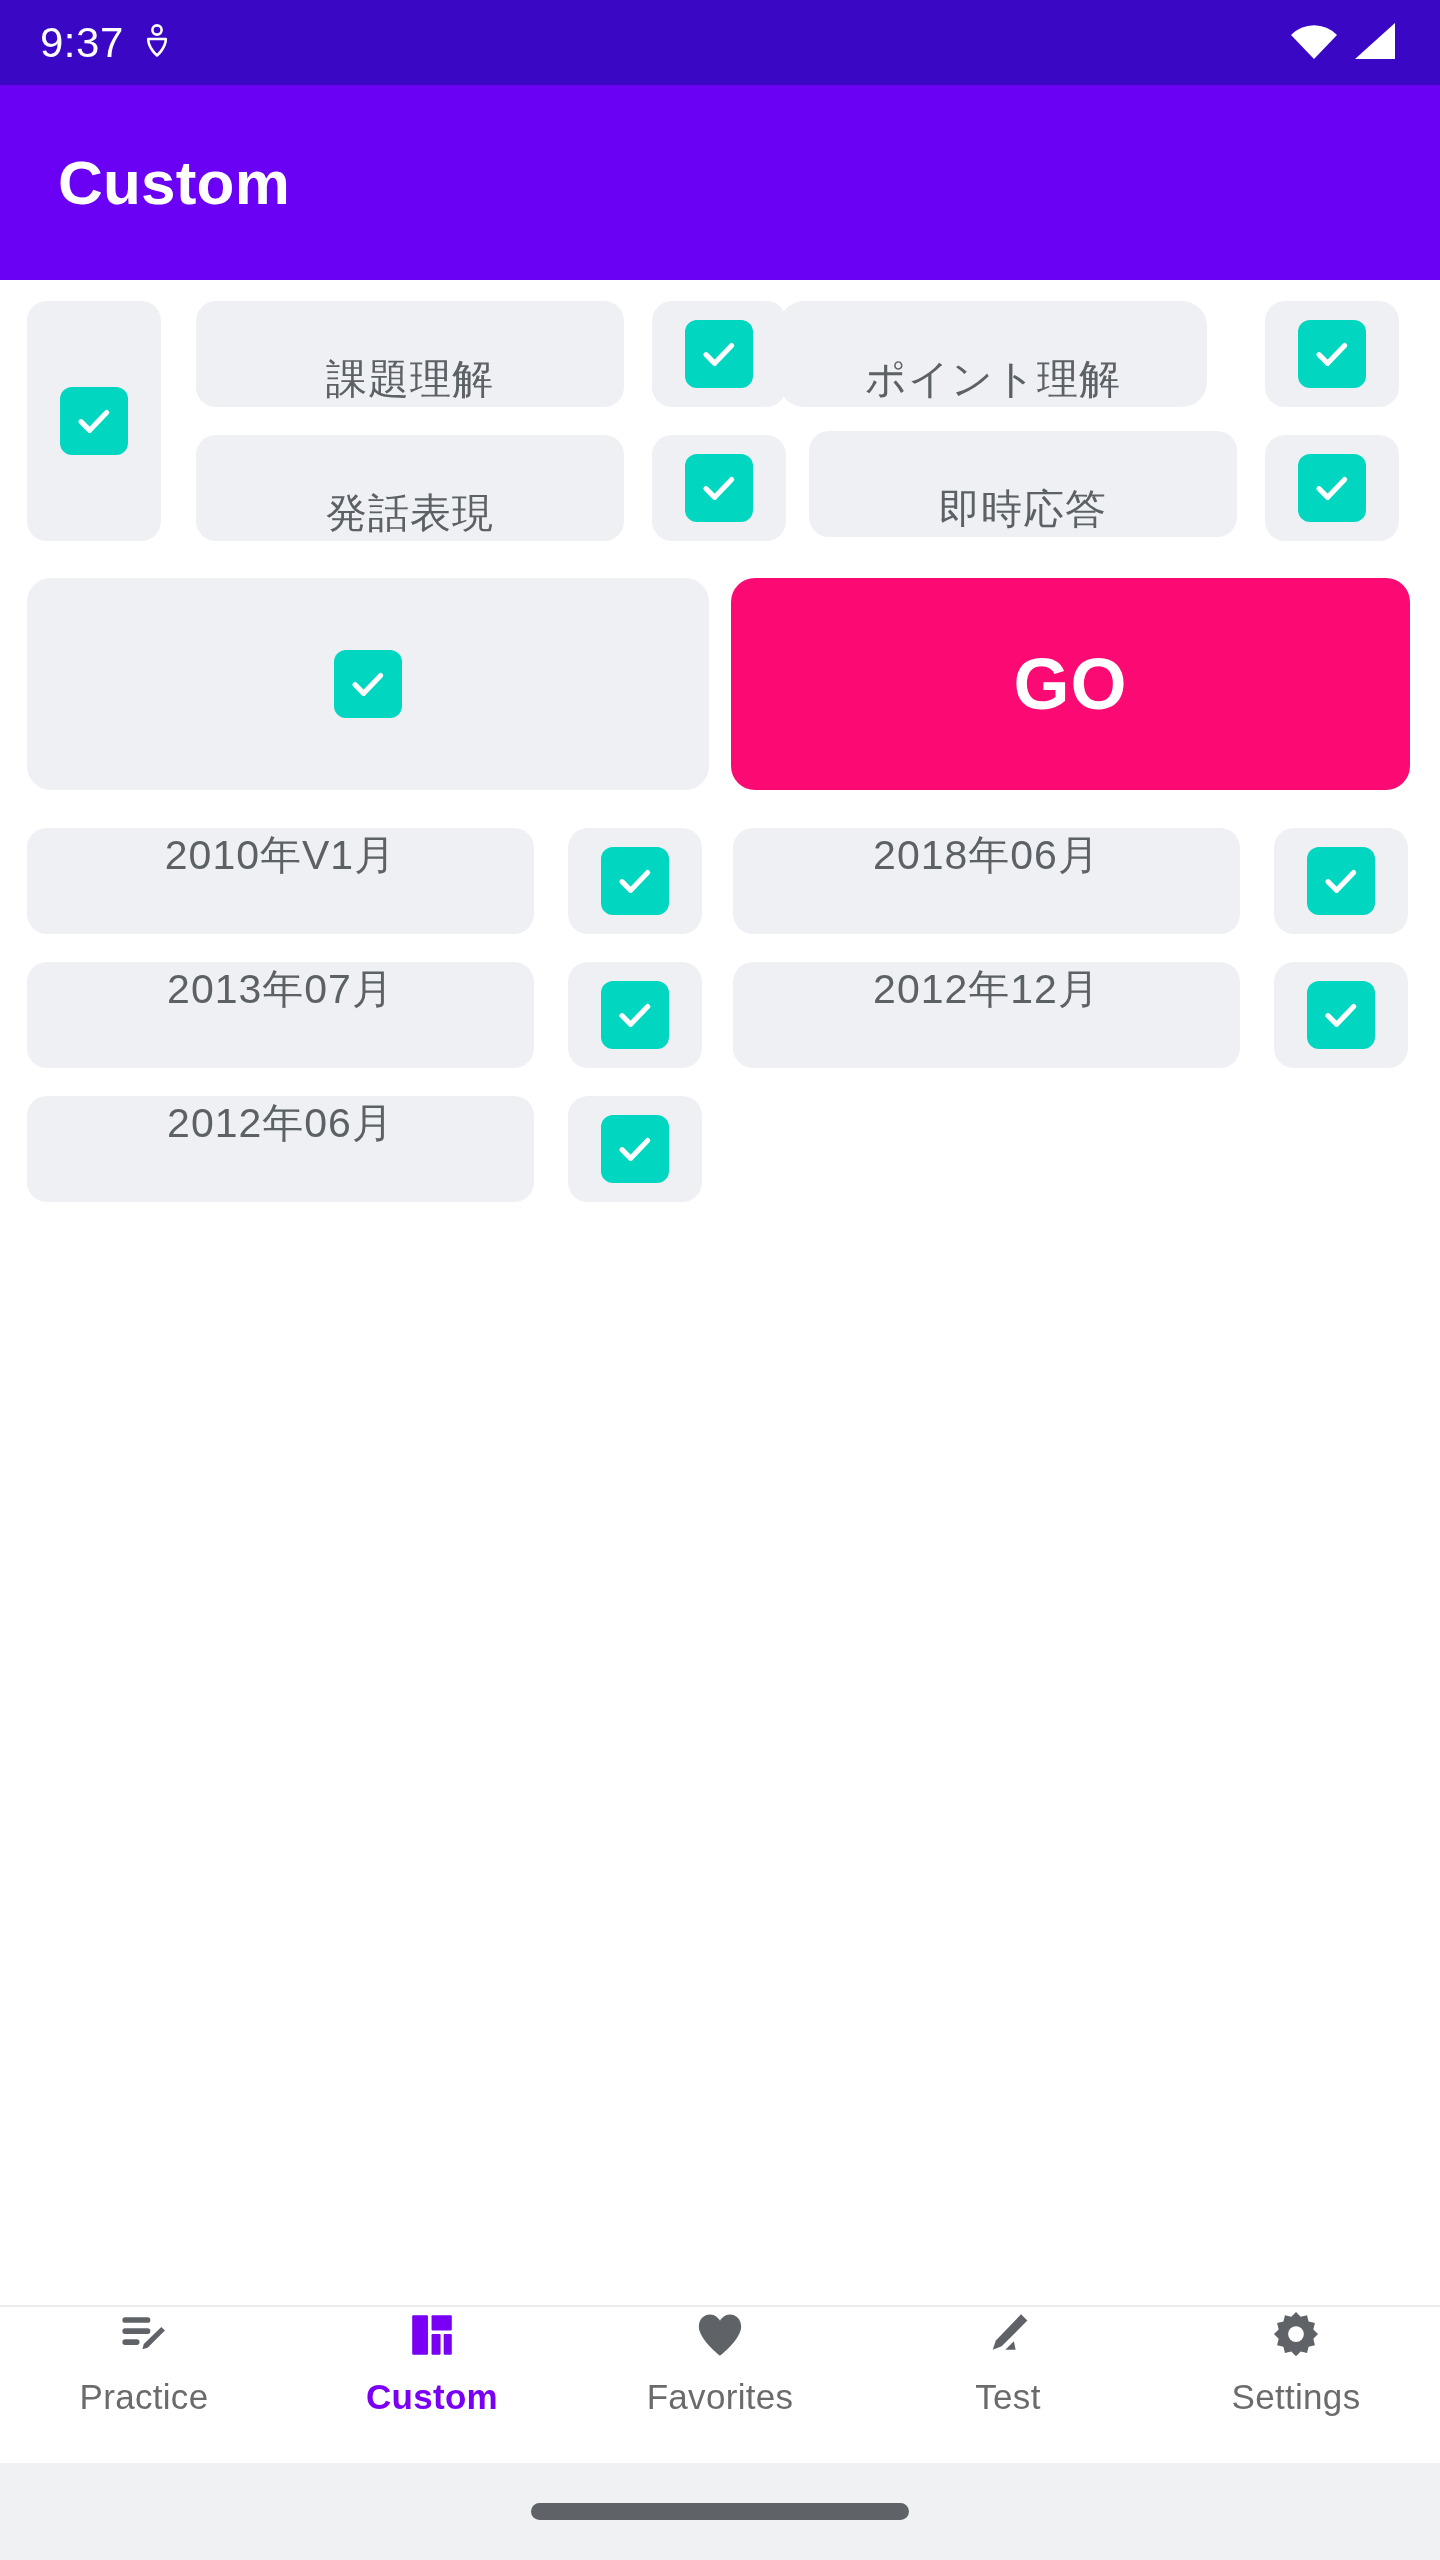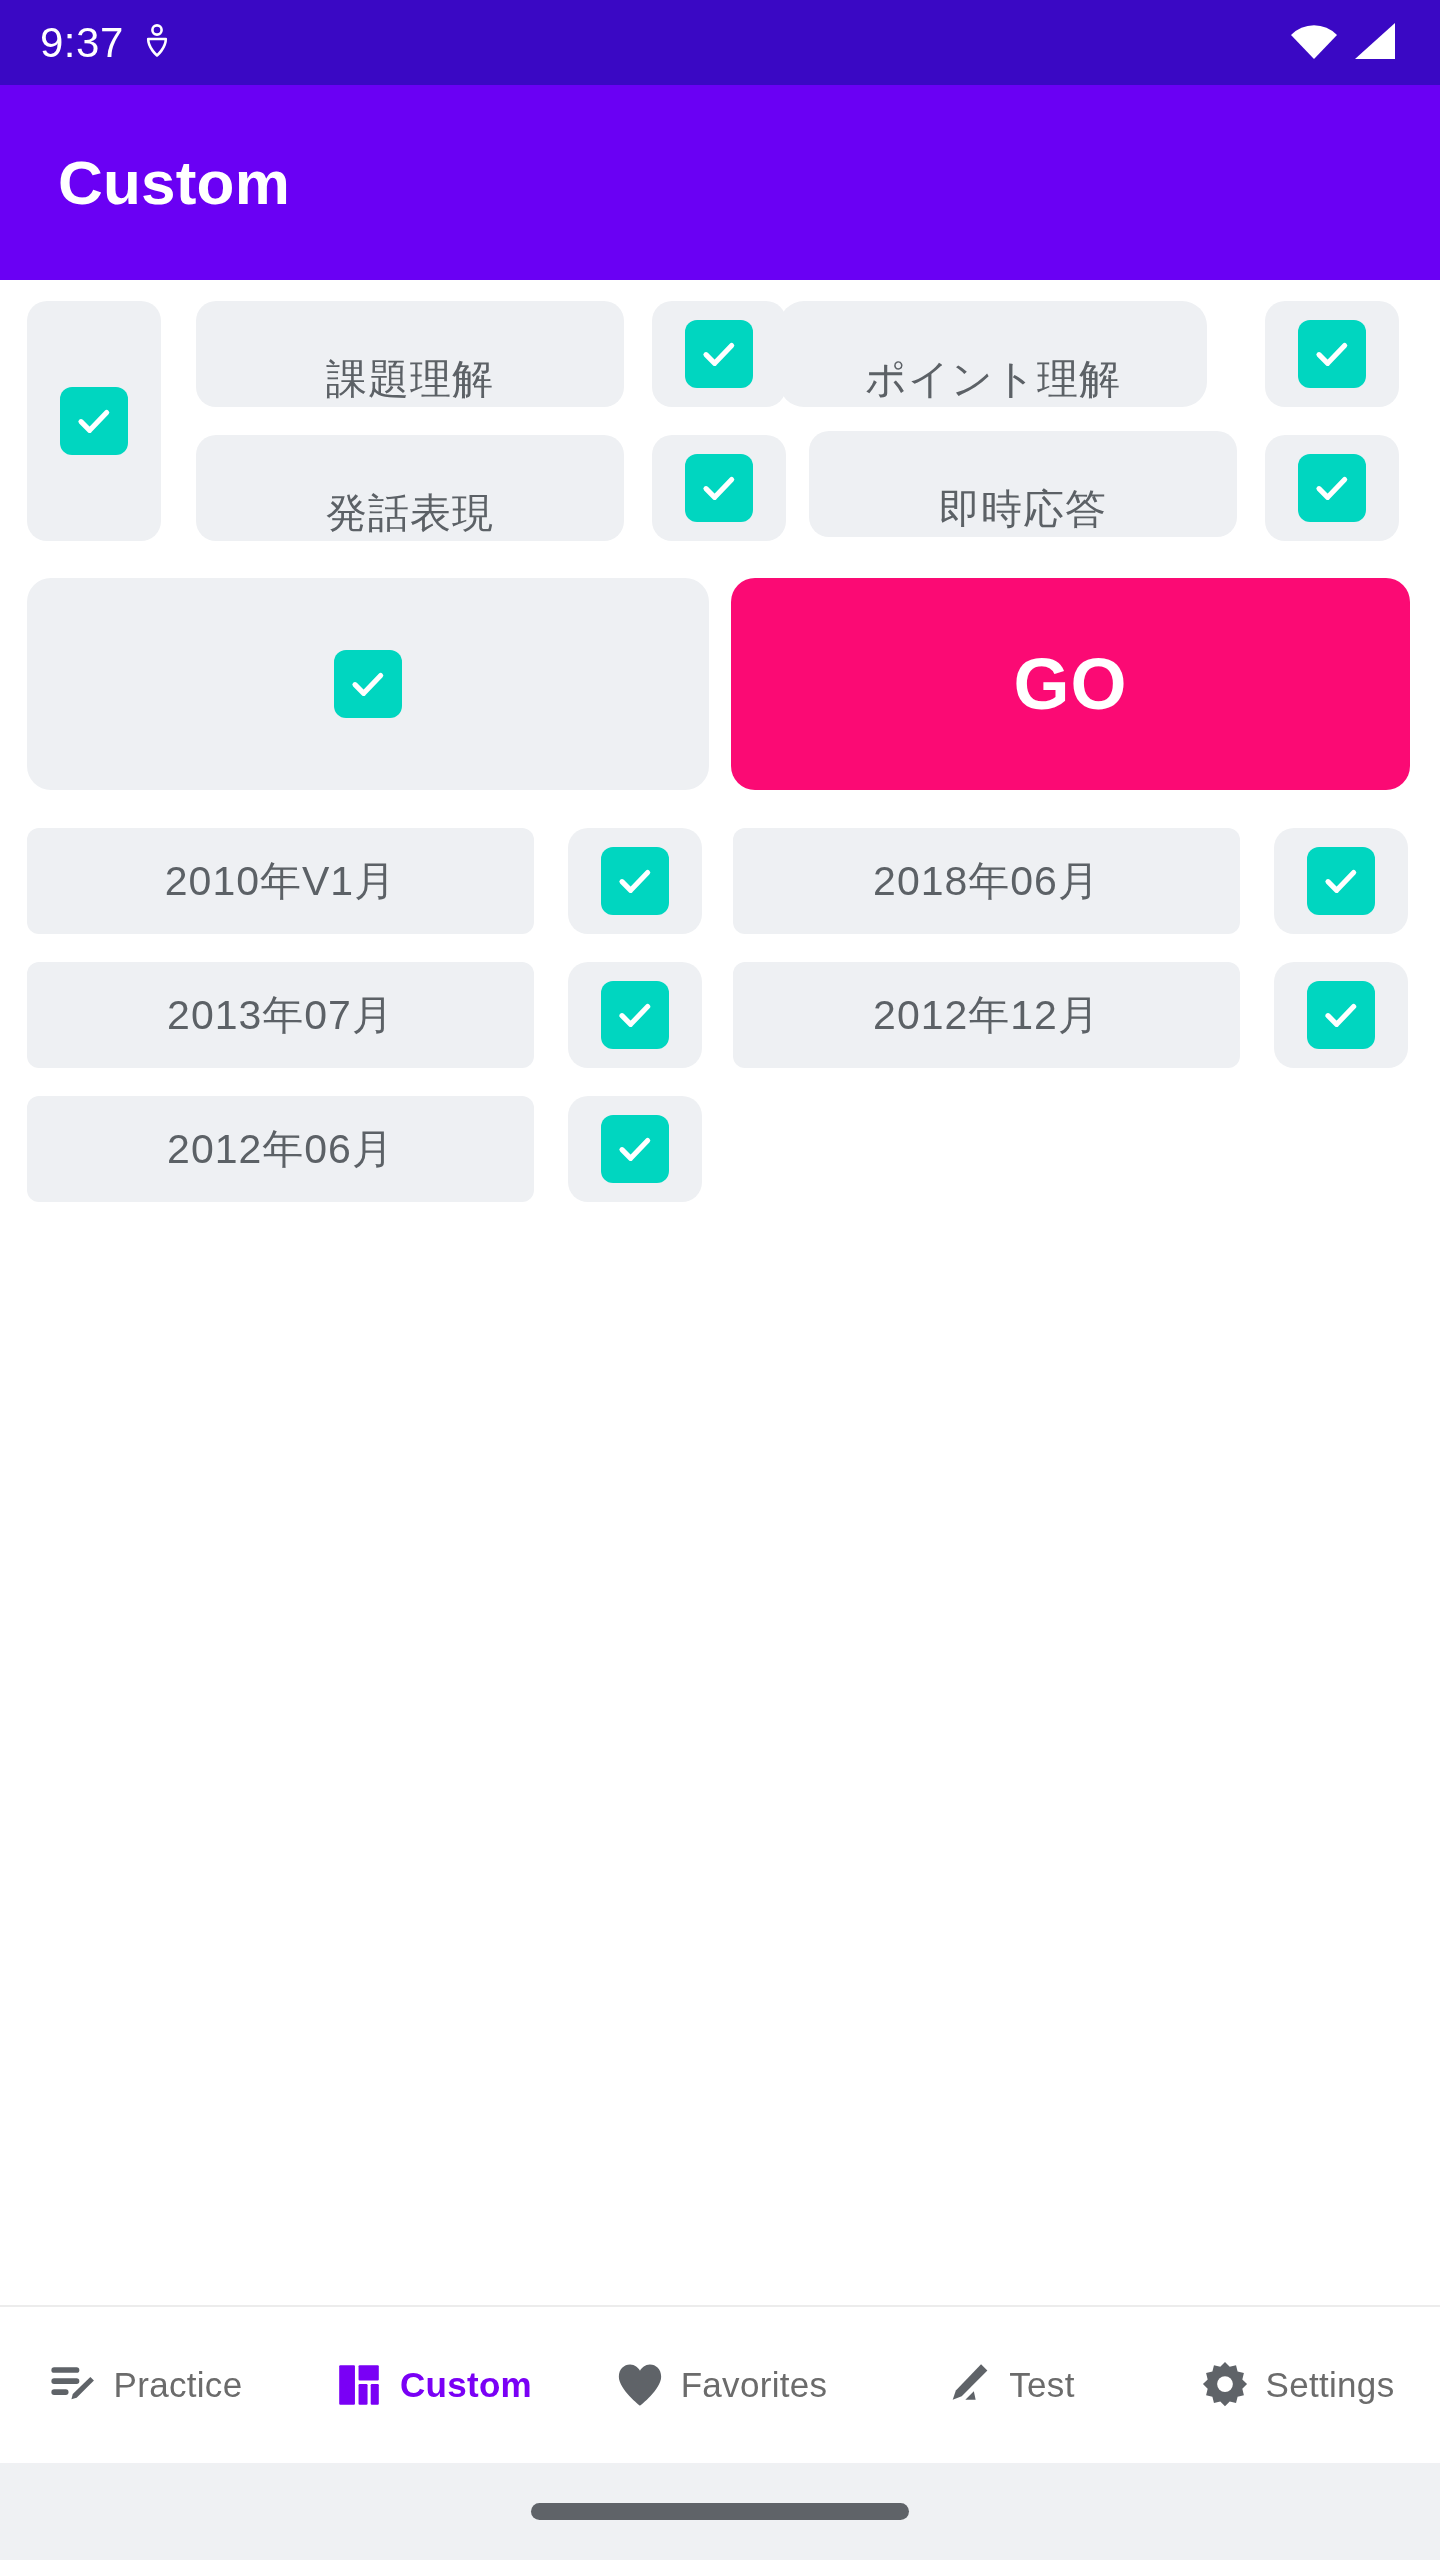--- a/index.html
+++ b/index.html
@@ -187,23 +187,22 @@
   .date-row {
     position: relative;
     height: 134px;
     width: 1440px;
   }
   .date-label-tile {
     position: absolute;
     width: 507px;
     height: 106px;
     background: #EEF0F3;
-    border-radius: 12px;
-    display: flex;
-    align-items: center;
+    border-radius: 20px;
+    display: flex;
     justify-content: center;
   }
   .date-cb-tile {
     position: absolute;
     width: 134px;
     height: 106px;
     background: #EEF0F3;
     border-radius: 20px;
     display: flex;
     align-items: center;
@@ -226,23 +225,22 @@
     flex: 0 0 158px;
     height: 158px;
     background: #ffffff;
     border-top: 2px solid #ECECEC;
     display: flex;
     align-items: stretch;
   }
   .nav-item {
     flex: 1 1 0;
     display: flex;
-    flex-direction: row;
-    align-items: center;
-    justify-content: center;
+    flex-direction: column;
+    align-items: center;
     gap: 14px;
     cursor: pointer;
     background: transparent;
     border: none;
     padding: 0;
   }
   .nav-icon {
     height: 56px;
     display: flex;
     align-items: center;

